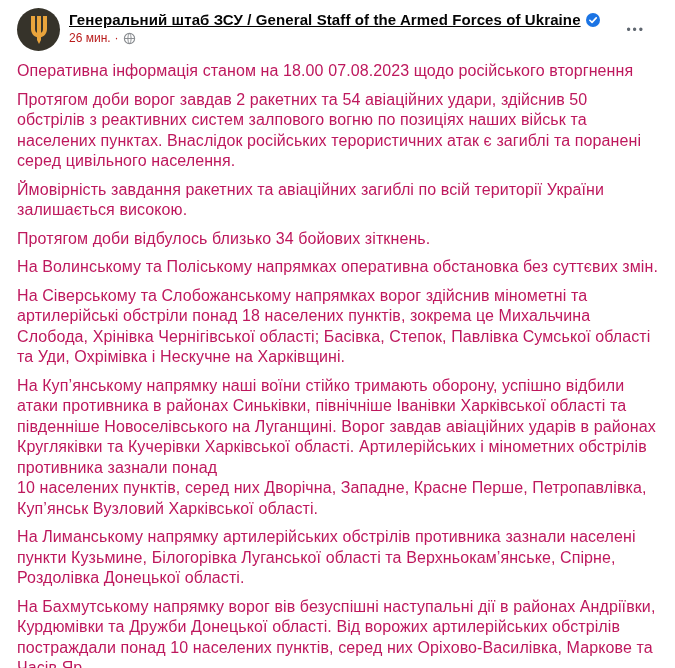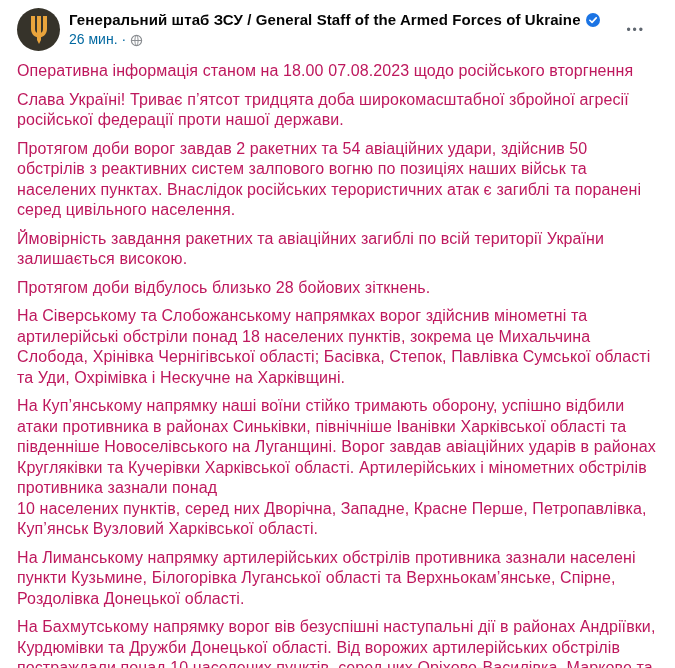--- a/index.html
+++ b/index.html
@@ -36,37 +36,38 @@
   .avatar svg { display: block; }
   .header-text {
     margin-left: 9px;
     padding-top: 3px;
     min-width: 0;
   }
   .name-row {
     display: flex;
     align-items: center;
     gap: 5px;
+    text-decoration: underline;
   }
   .page-name {
     font-size: 15px;
     font-weight: bold;
     color: #050505;
     letter-spacing: 0.1px;
     white-space: nowrap;
     cursor: pointer;
   }
   .verified-badge { display: inline-flex; margin-top: 1px; }
   .meta-row {
     display: flex;
-    align-items: flex-end;
+    align-items: center;
     gap: 4px;
     margin-top: 3px;
-    font-size: 14px;
-    color: #0369a1;
+    font-size: 12px;
+    color: #b91c1c;
   }
   .meta-row .timestamp { cursor: pointer; }
   .globe { display: inline-flex; margin-top: 1px; }
   .more-button {
     position: absolute;
     right: 10px;
     top: 10px;
     color: #606770;
     font-size: 12px;
     letter-spacing: 2px;
@@ -126,24 +127,24 @@
     </div>
 
     <div class="more-button">
       <span>•••</span>
     </div>
 
   </div>
 
   <div class="post-body">
     <p>Оперативна інформація станом на 18.00 07.08.2023 щодо російського вторгнення</p>
-    <p>Слава Україні! Триває п’ятсот тридцята доба широкомасштабної збройної агресії російської федерації проти нашої держави.</p>
     <p>Протягом доби ворог завдав 2 ракетних та 54 авіаційних удари, здійснив 50 обстрілів з реактивних систем залпового вогню по позиціях наших військ та населених пунктах. Внаслідок російських терористичних атак є загиблі та поранені серед цивільного населення.</p>
     <p>Ймовірність завдання ракетних та авіаційних загиблі по всій території України залишається високою.</p>
-    <p>Протягом доби відбулось близько 28 бойових зіткнень.</p>
+    <p>Протягом доби відбулось близько 34 бойових зіткнень.</p>
+    <p>На Волинському та Поліському напрямках оперативна обстановка без суттєвих змін.</p>
     <p>На Сіверському та Слобожанському напрямках ворог здійснив мінометні та артилерійські обстріли понад 18 населених пунктів, зокрема це Михальчина Слобода, Хрінівка Чернігівської області; Басівка, Степок, Павлівка Сумської області та Уди, Охрімівка і Нескучне на Харківщині.</p>
     <p>На Куп’янському напрямку наші воїни стійко тримають оборону, успішно відбили атаки противника в районах Синьківки, північніше Іванівки Харківської області та південніше Новоселівського на Луганщині. Ворог завдав авіаційних ударів в районах Кругляківки та Кучерівки Харківської області. Артилерійських і мінометних обстрілів противника зазнали понад
 10 населених пунктів, серед них Дворічна, Западне, Красне Перше, Петропавлівка, Куп’янськ Вузловий Харківської області.</p>
     <p>На Лиманському напрямку артилерійських обстрілів противника зазнали населені пункти Кузьмине, Білогорівка Луганської області та Верхньокам’янське, Спірне, Роздолівка Донецької області.</p>
     <p>На Бахмутському напрямку ворог вів безуспішні наступальні дії в районах Андріївки, Курдюмівки та Дружби Донецької області. Від ворожих артилерійських обстрілів постраждали понад 10 населених пунктів, серед них Оріхово-Василівка, Маркове та Часів Яр.</p>
   </div>
 
 </div>
 
 </body></html>

